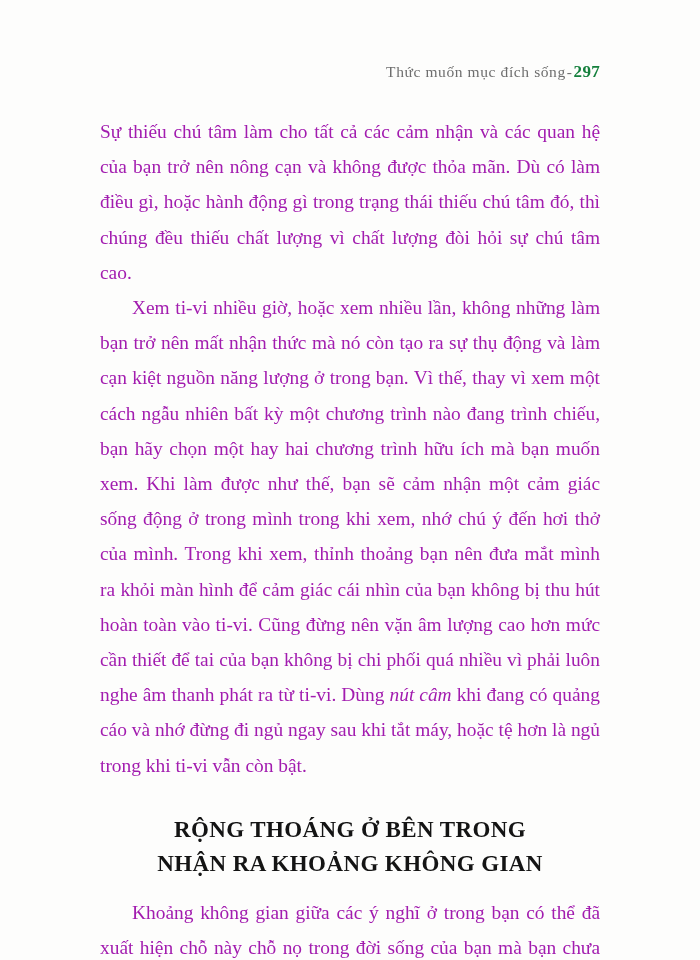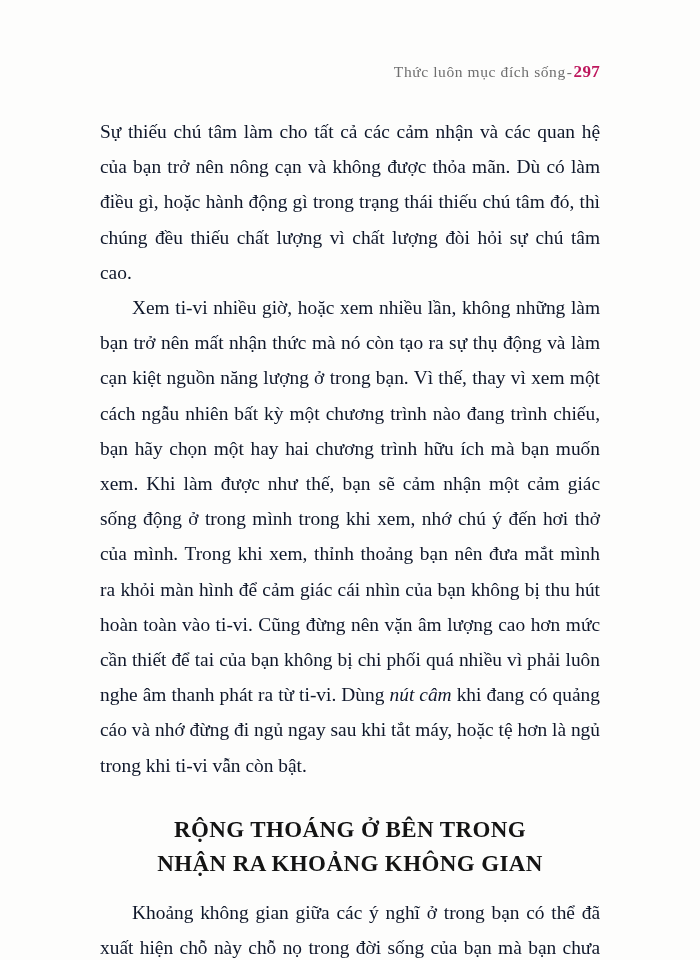--- a/index.html
+++ b/index.html
@@ -38,41 +38,41 @@
   .running-header .hdr-title {
     font-family: "Liberation Serif", "DejaVu Serif", serif;
   }
   .running-header .hdr-sep {
     color: #6e6e6e;
     padding: 0 1px;
   }
   .running-header .hdr-folio {
     font-weight: bold;
     font-size: 17px;
-    color: #be185d;
+    color: #15803d;
     letter-spacing: 0.3px;
   }
 
   
   .textblock {
     position: absolute;
     top: 114px;
     left: 100px;
     width: 500px;
   }
 
   p.body {
     margin: 0;
     font-size: 19.4px;
     line-height: 35.2px;
     text-align: justify;
     text-justify: inter-word;
     -webkit-hyphens: none;
     hyphens: none;
-    color: #0f172a;
+    color: #a21caf;
   }
   p.body.indent {
     text-indent: 32px;
   }
   p.body + p.body {
     margin-top: 0;
   }
 
   em.italic {
   }
@@ -92,21 +92,21 @@
   .section-heading .hl {
     display: block;
   }
 </style>
 </head>
 <body>
 
 <div class="page">
 
   <div class="running-header">
-    <span class="hdr-title">Thức luôn mục đích sống</span><span class="hdr-sep">-</span><span class="hdr-folio">297</span>
+    <span class="hdr-title">Thức muốn mục đích sống</span><span class="hdr-sep">-</span><span class="hdr-folio">297</span>
   </div>
 
   <div class="textblock">
 
     <p class="body">Sự thiếu chú tâm làm cho tất cả các cảm nhận và các quan hệ của bạn trở nên nông cạn và không được thỏa mãn. Dù có làm điều gì, hoặc hành động gì trong trạng thái thiếu chú tâm đó, thì chúng đều thiếu chất lượng vì chất lượng đòi hỏi sự chú tâm cao.</p>
 
     <p class="body indent"><span>Xem ti-vi nhiều giờ, hoặc xem nhiều lần, không những làm bạn trở nên mất nhận thức mà nó còn tạo ra sự thụ động và làm cạn kiệt nguồn năng lượng ở trong bạn. Vì thế, thay vì xem một cách ngẫu nhiên bất kỳ một chương trình nào đang trình chiếu, bạn hãy chọn một hay hai chương trình hữu ích mà bạn muốn xem. Khi làm được như thế, bạn sẽ cảm nhận một cảm giác sống động ở trong mình trong khi xem, nhớ chú ý đến hơi thở của mình. Trong khi xem, thỉnh thoảng bạn nên đưa mắt mình ra khỏi màn hình để cảm giác cái nhìn của bạn không bị thu hút hoàn toàn vào ti-vi. Cũng đừng nên vặn âm lượng cao hơn mức cần thiết để tai của bạn không bị chi phối quá nhiều vì phải luôn nghe âm thanh phát ra từ ti-vi. Dùng </span><em class="italic">nút câm</em><span> khi đang có quảng cáo và nhớ đừng đi ngủ ngay sau khi tắt máy, hoặc tệ hơn là ngủ trong khi ti-vi vẫn còn bật.</span></p>
 
     <h2 class="section-heading">
       <span class="hl">RỘNG THOÁNG Ở BÊN TRONG</span>

